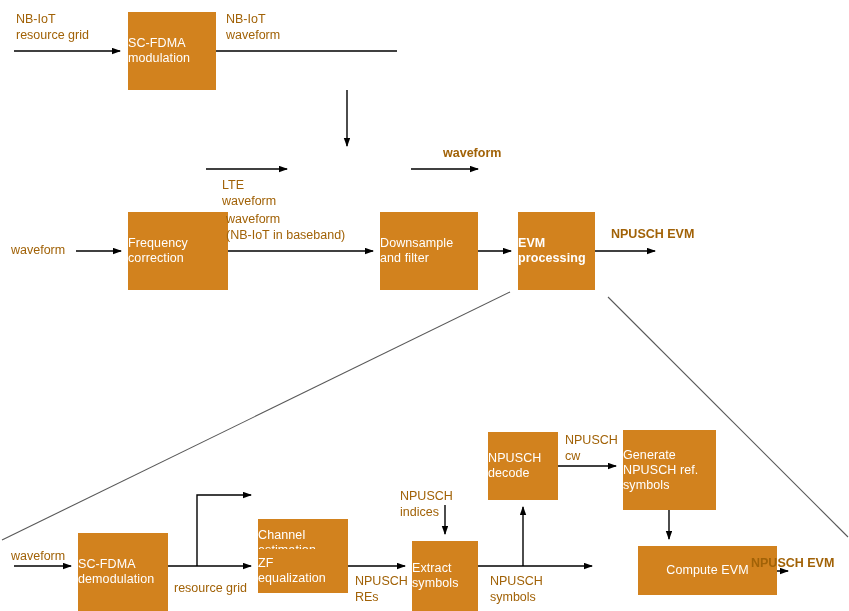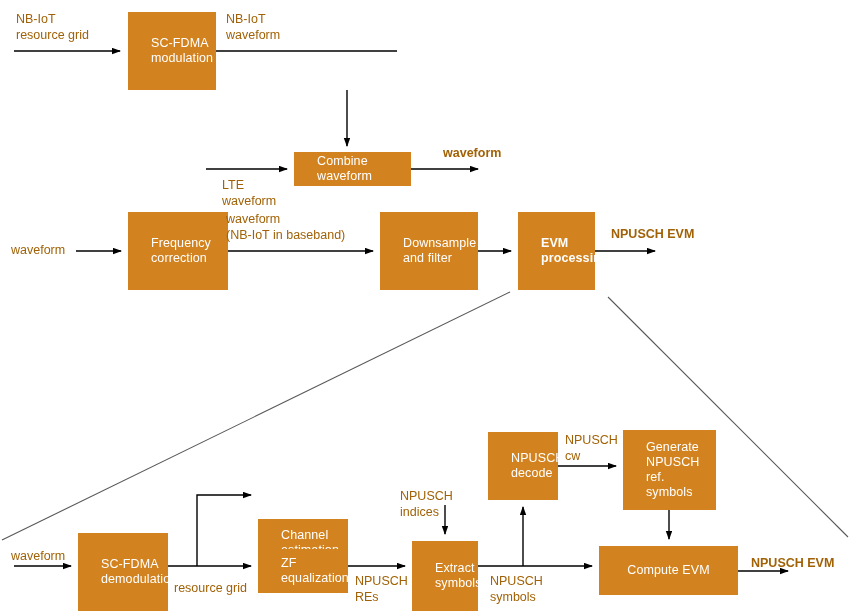--- a/index.html
+++ b/index.html
@@ -29,22 +29,22 @@
     background: #D2821E;
     color: #ffffff;
     font-size: 12.5px;
     line-height: 15px;
     box-sizing: border-box;
     display: flex;
     align-items: center;
     font-weight: normal;
     letter-spacing: 0.1px;
   }
-  .box.left   { justify-content: flex-start; padding-left: 23px; }
-  .box.center { justify-content: center; text-align: left; }
+  .box.left   { justify-content: flex-start; padding-left: 0; }
+  .box.center { justify-content: center; text-align: left; margin-left: 39px; }
   .lbl {
     position: absolute;
     color: #a16207;
     font-size: 12.5px;
     line-height: 15.5px;
     white-space: pre-line;
   }
   .lbl.bold { font-weight: bold; }
 </style>
 </head>
@@ -91,21 +91,20 @@
 
   <div class="lbl" style="left: 16px; top: 12px; white-space: pre-line;">NB-IoT
 resource grid</div>
   <div class="box left" style="left: 128px; top: 12px; width: 88px; height: 78px; white-space: pre-line;">SC-FDMA
 modulation</div>
   <div class="lbl" style="left: 226px; top: 12px; white-space: pre-line;">NB-IoT
 waveform</div>
 
   <div class="lbl" style="left: 222px; top: 130px; white-space: pre-line; margin-top: 48px;">LTE
 waveform</div>
-  <div class="box left" style="left: 294px; top: 152px; width: 117px; height: 34px; white-space: pre-line;">Combine waveform</div>
   <div class="lbl bold" style="left: 443px; top: 146px; white-space: pre-line;">waveform</div>
 
   <div class="lbl" style="left: 11px; top: 243px; white-space: pre-line;">waveform</div>
   <div class="box left" style="left: 128px; top: 212px; width: 100px; height: 78px; white-space: pre-line;">Frequency
 correction</div>
   <div class="lbl" style="left: 226px; top: 212px; white-space: pre-line;">waveform
 (NB-IoT in baseband)</div>
   <div class="box left" style="left: 380px; top: 212px; width: 98px; height: 78px; white-space: pre-line;">Downsample
 and filter</div>
   <div class="box left" style="left: 518px; top: 212px; width: 77px; height: 78px; white-space: pre-line; font-weight: bold;">EVM

